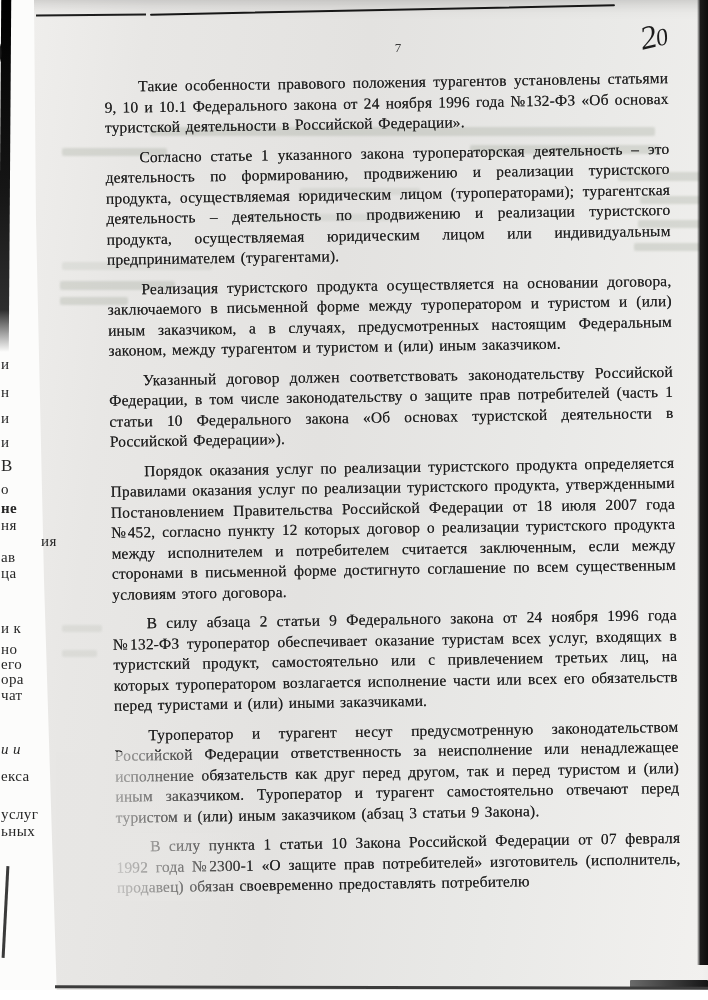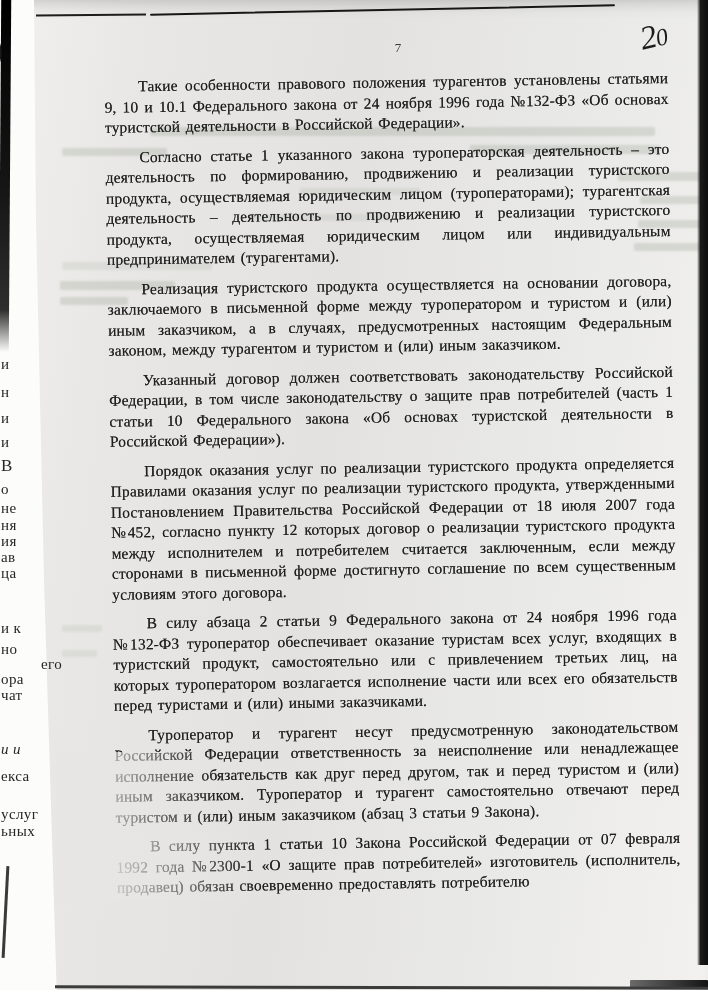--- a/index.html
+++ b/index.html
@@ -107,28 +107,28 @@
   <div class="fade fade-p8"></div>
 
   <div class="corner-mark">)</div>
   <div id="frag-container">
       <span class="frag" style="top: 356px;">и</span>
       <span class="frag" style="top: 384px;">н</span>
       <span class="frag" style="top: 410px;">и</span>
       <span class="frag" style="top: 434px;">и</span>
       <span class="frag" style="top: 456px; font-size: 17px;">В</span>
       <span class="frag" style="top: 481px;">о</span>
-      <span class="frag" style="top: 500px;">не</span>
+      <span class="frag" style="top: 500px; font-weight: bold;">не</span>
       <span class="frag" style="top: 517px;">ня</span>
-      <span class="frag" style="top: 533px;">ия</span>
+      <span class="frag" style="top: 533px; margin-left: 40px;">ия</span>
       <span class="frag" style="top: 549px;">ав</span>
       <span class="frag" style="top: 565px; text-align: center;">ца</span>
       <span class="frag" style="top: 620px;">и к</span>
       <span class="frag" style="top: 641px;">но</span>
-      <span class="frag" style="top: 656px; padding-left: 40px;">его</span>
+      <span class="frag" style="top: 656px;">его</span>
       <span class="frag" style="top: 671px;">ора</span>
       <span class="frag" style="top: 687px;">чат</span>
       <span class="frag" style="top: 741px; font-style: italic;">и и</span>
       <span class="frag" style="top: 768px;">екса</span>
       <span class="frag" style="top: 806px;">услуг</span>
       <span class="frag" style="top: 823px;">ьных</span>
     </div>
 
   <div class="edge-left"></div>
   <div class="edge-right"></div>

